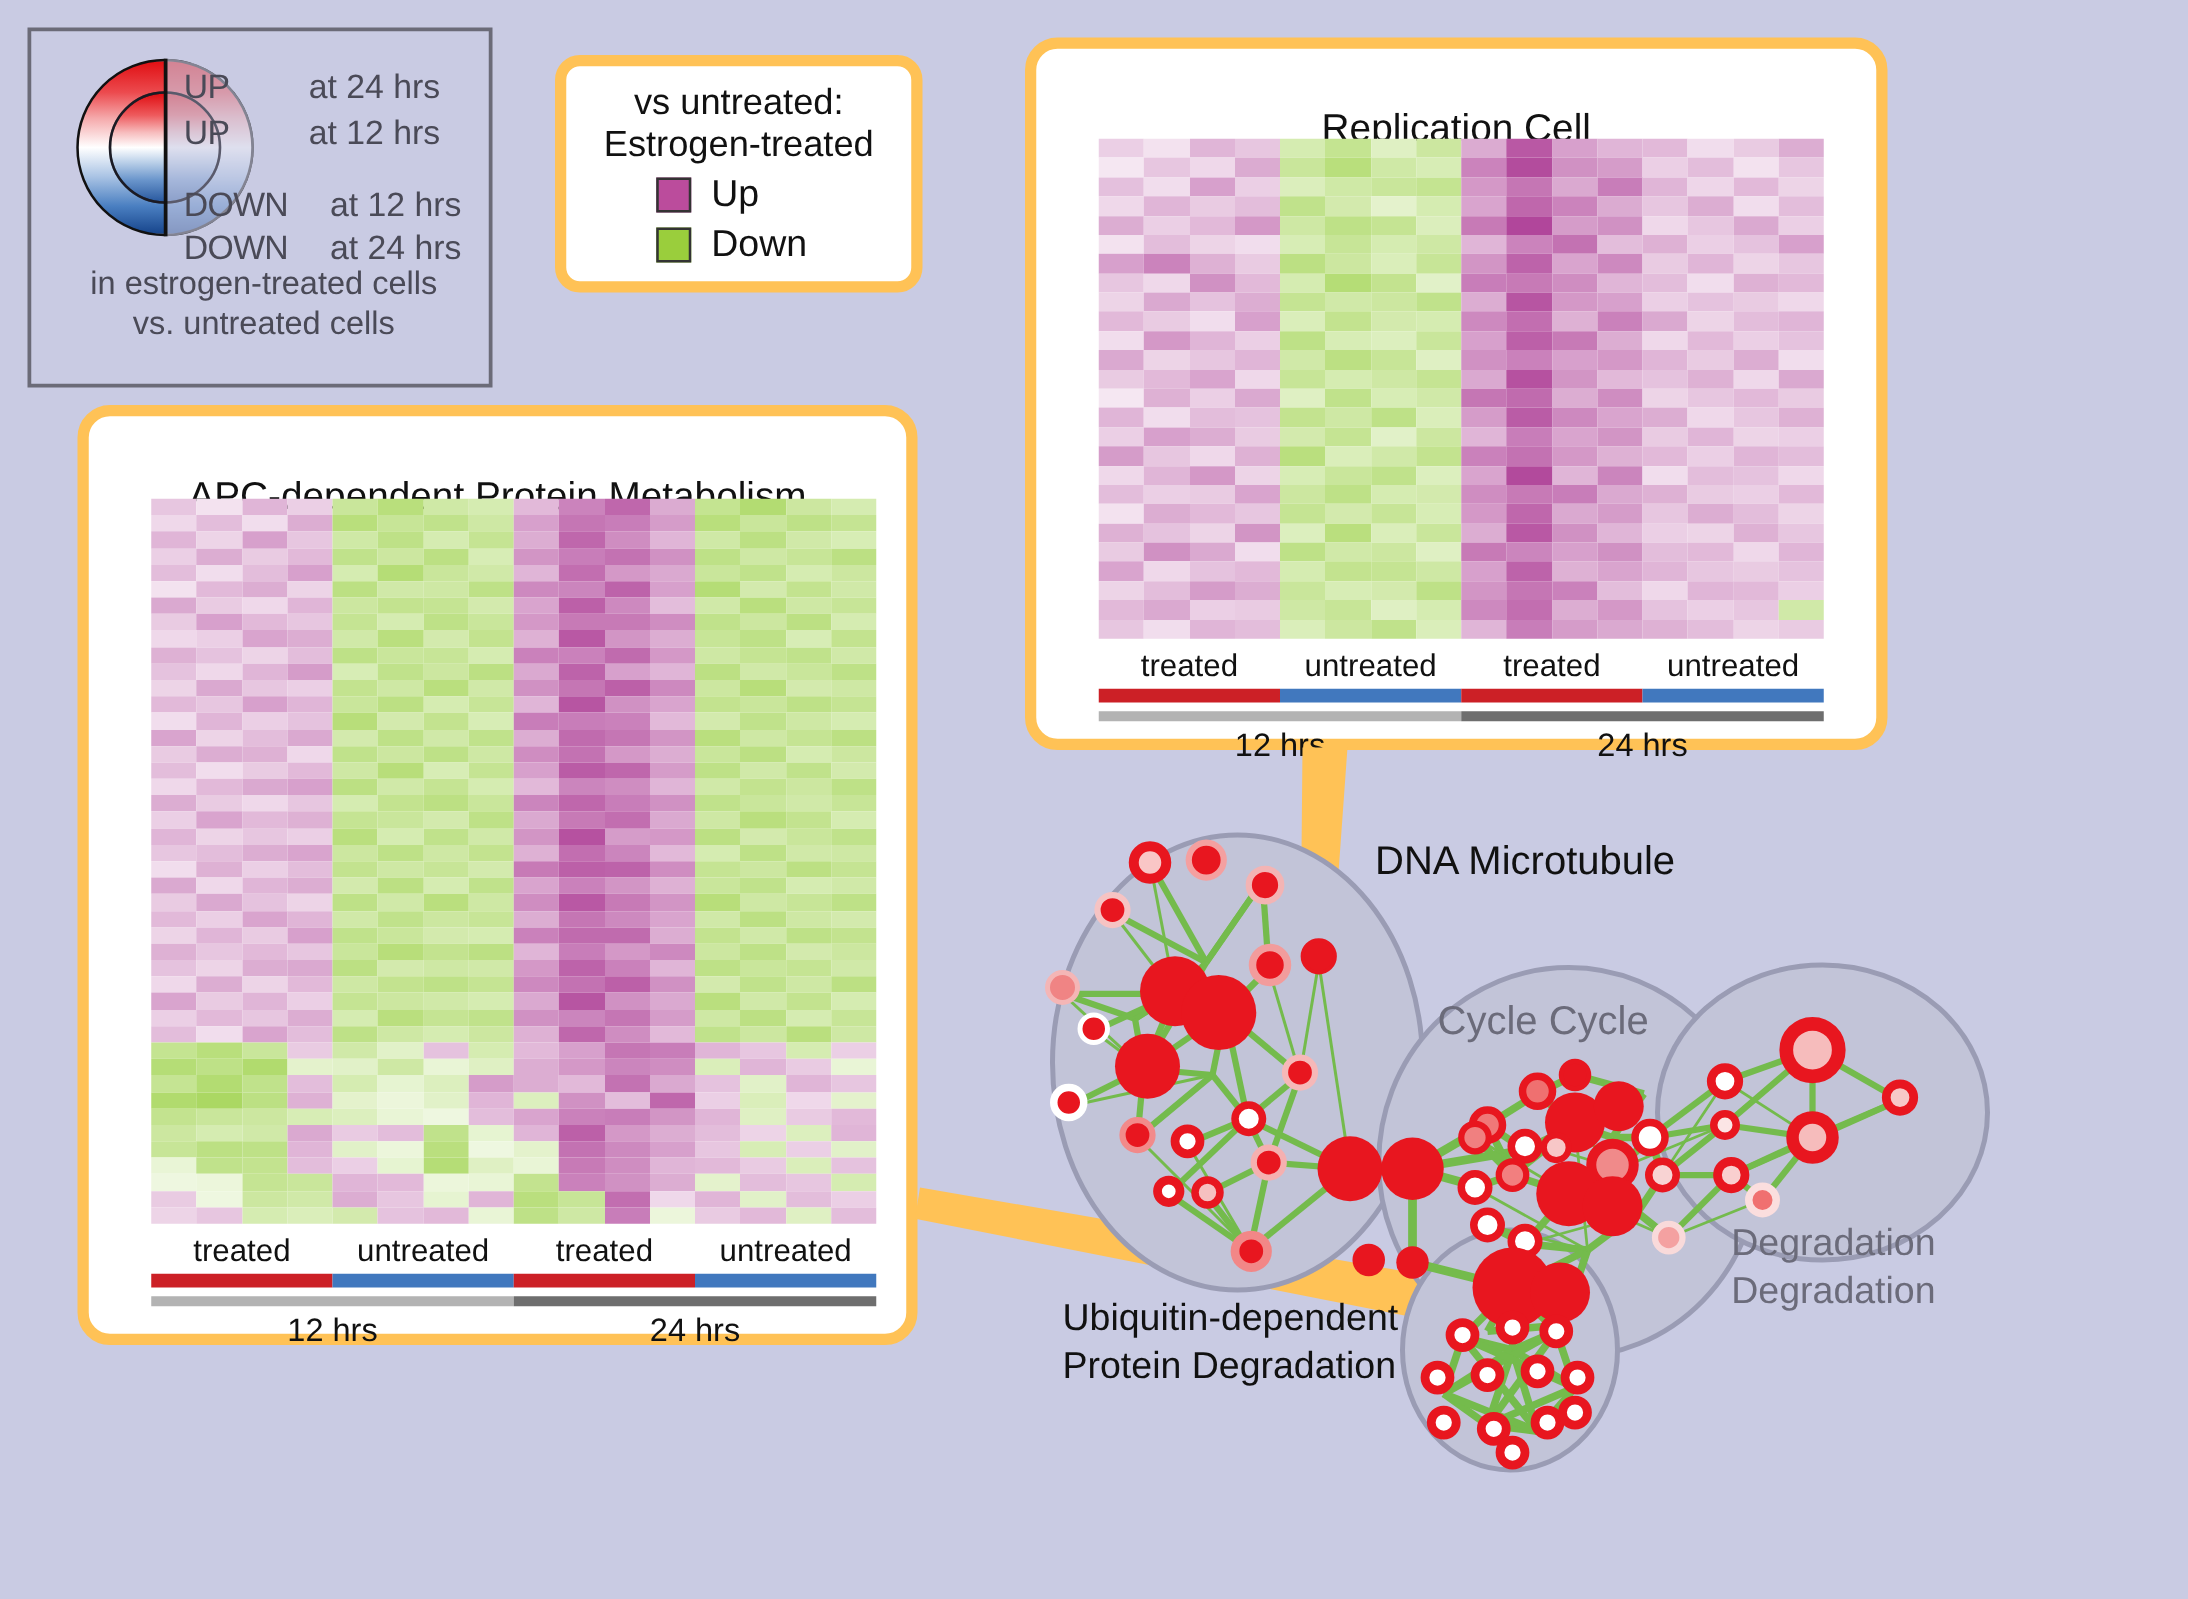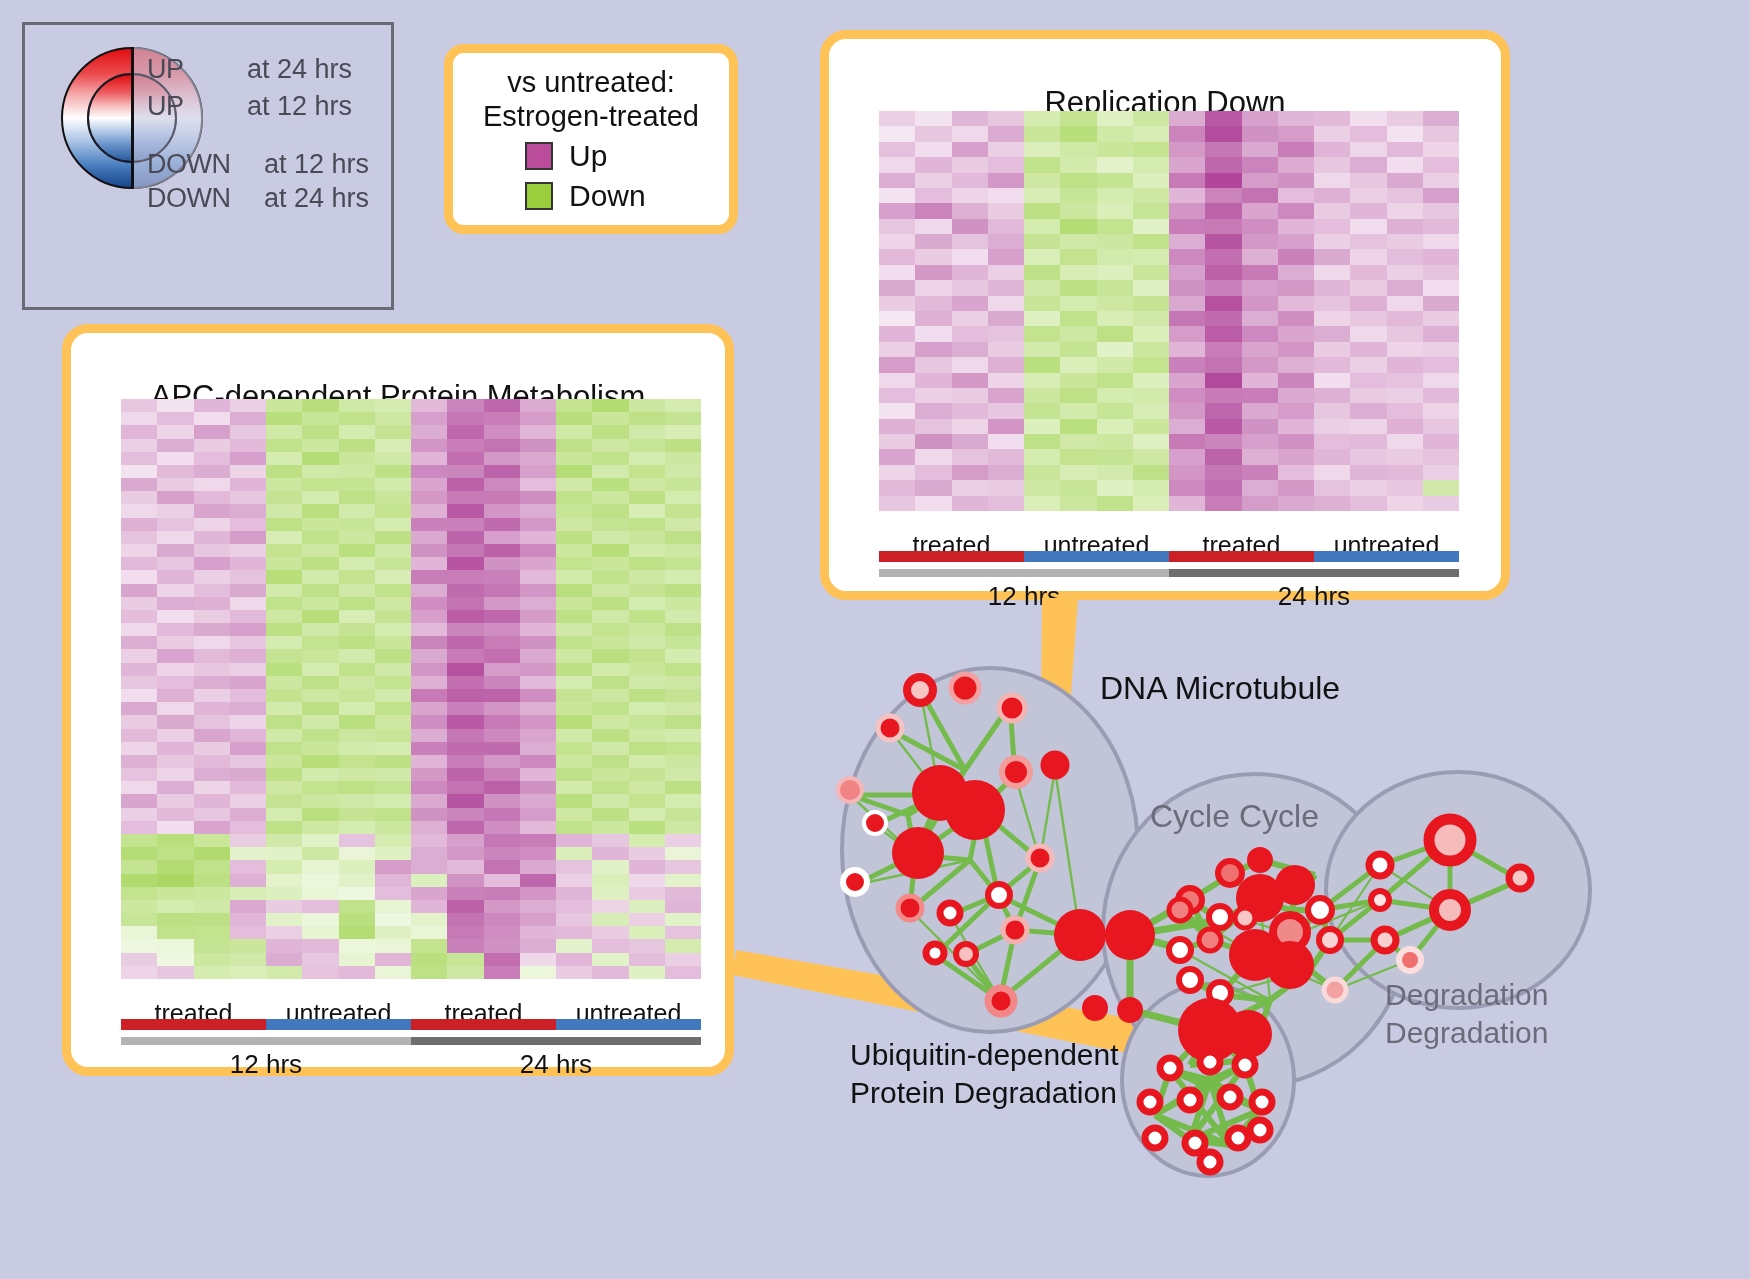--- a/index.html
+++ b/index.html
@@ -79,21 +79,21 @@
   .panel-title{
     position:absolute;left:0;width:100%;text-align:center;
     font-size:31px;color:#111;font-weight:normal;
   }
 
   
   .heatmap{position:absolute;display:grid;}
   .hm-cell{width:100%;height:100%;}
 
   
-  .cond-labels{position:absolute;display:grid;margin-top:12px;}
+  .cond-labels{position:absolute;display:grid;}
   .cond-labels span{text-align:center;font-size:25px;color:#111;}
   .bar-row{position:absolute;display:grid;}
   .bar-row div{height:100%;}
   .time-labels{position:absolute;display:grid;}
   .time-labels span{text-align:center;font-size:26px;color:#111;}
 
   
   #network{left:790px;top:610px;width:960px;height:669px;}
   .cluster-label{position:absolute;white-space:nowrap;}
 
@@ -113,39 +113,43 @@
   </div>
   <span class="wheel-label" style="left:122px;top:29px;">UP</span>
   <span class="wheel-time" style="left:222px;top:29px;">at 24 hrs</span>
   <span class="wheel-label" style="left:122px;top:66px;">UP</span>
   <span class="wheel-time" style="left:222px;top:66px;">at 12 hrs</span>
   <span class="wheel-label" style="left:122px;top:124px;">DOWN</span>
   <span class="wheel-time" style="left:239px;top:124px;">at 12 hrs</span>
   <span class="wheel-label" style="left:122px;top:158px;">DOWN</span>
   <span class="wheel-time" style="left:239px;top:158px;">at 24 hrs</span>
 
+  <div id="legend-caption">
+    <div>in estrogen-treated cells</div>
+    <div>vs. untreated cells</div>
+  </div>
 </div>
 
 <div class="abs" id="updown-box">
   <div id="updown-title">
     <div>vs untreated:</div>
     <div>Estrogen-treated</div>
   </div>
   <div class="key-row" style="top:86px;">
     <span class="key-swatch" id="sw-up" style="background: rgb(187, 76, 156);"></span>
     <span class="key-label">Up</span>
   </div>
   <div class="key-row" style="top:126px;">
     <span class="key-swatch" id="sw-down" style="background: rgb(154, 206, 60);"></span>
     <span class="key-label">Down</span>
   </div>
 </div>
 
 <div class="abs panel" id="panel-rf" style="left:820px;top:30px;width:690px;height:570px;">
-  <h2 class="panel-title" style="top:20px;">Replication Down</h2>
+  <h2 class="panel-title" style="top:20px;">Replication Cell</h2>
   <div class="heatmap" id="hm-rf" style="left: 50px; top: 72px; width: 580px; height: 400px; grid-template-columns: repeat(16, 1fr); grid-template-rows: repeat(26, 1fr);">
       <div class="hm-cell" style="background: rgb(235, 207, 229);"></div>
       <div class="hm-cell" style="background: rgb(243, 226, 239);"></div>
       <div class="hm-cell" style="background: rgb(224, 181, 215);"></div>
       <div class="hm-cell" style="background: rgb(231, 198, 224);"></div>
       <div class="hm-cell" style="background: rgb(213, 236, 177);"></div>
       <div class="hm-cell" style="background: rgb(196, 228, 145);"></div>
       <div class="hm-cell" style="background: rgb(223, 240, 195);"></div>
       <div class="hm-cell" style="background: rgb(204, 231, 160);"></div>
       <div class="hm-cell" style="background: rgb(219, 171, 209);"></div>

